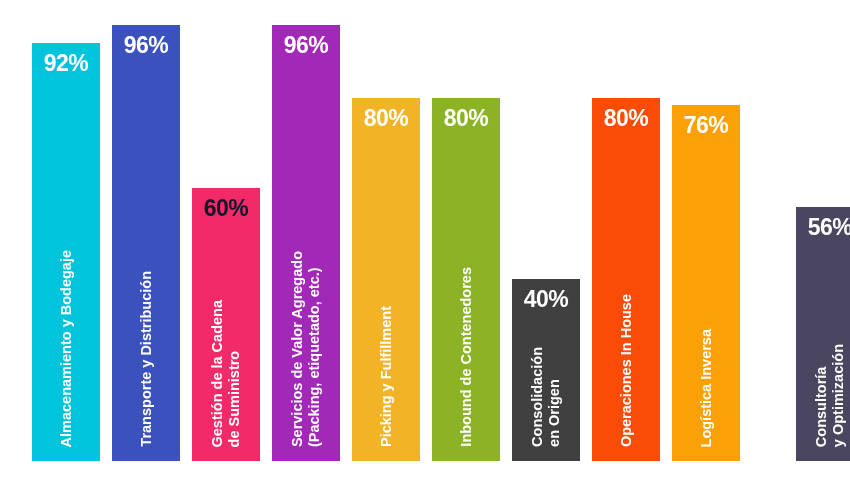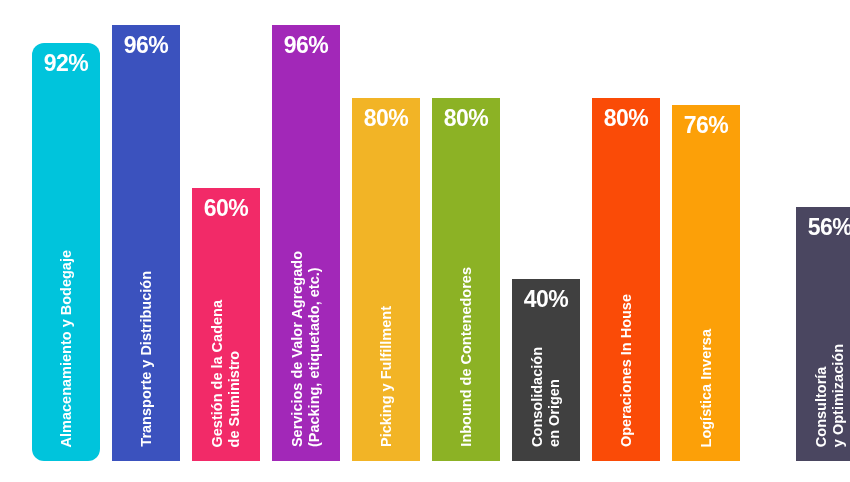--- a/index.html
+++ b/index.html
@@ -76,34 +76,34 @@
     transform: rotate(180deg);
     white-space: pre-line;
     text-align: left;
   }
 </style>
 </head>
 <body>
 
 <div id="chart-root" style="background: rgb(255, 255, 255);">
   <div class="plot-area" id="plot-area">
-      <div class="bar" style="left: 32px; width: 68px; height: 418px; background: rgb(0, 196, 220); border-radius: 12px;">
+      <div class="bar" style="left: 32px; width: 68px; height: 418px; background: rgb(0, 196, 220);">
         <div class="bar-value" style="color: rgb(255, 255, 255);">92%</div>
         <div class="vlabel">
           <span style="color: rgb(255, 255, 255);">Almacenamiento y Bodegaje</span>
         </div>
       </div>
       <div class="bar" style="left: 112px; width: 68px; height: 436px; background: rgb(59, 82, 190);">
         <div class="bar-value" style="color: rgb(255, 255, 255);">96%</div>
         <div class="vlabel">
           <span style="color: rgb(255, 255, 255);">Transporte y Distribución</span>
         </div>
       </div>
       <div class="bar" style="left: 192px; width: 68px; height: 273px; background: rgb(242, 42, 104);">
-        <div class="bar-value" style="color: #ffffff;">60%</div>
+        <div class="bar-value" style="color: #0f172a;">60%</div>
         <div class="vlabel">
           <span style="color: rgb(255, 255, 255);">Gestión de la Cadena
 de Suministro</span>
         </div>
       </div>
       <div class="bar" style="left: 272px; width: 68px; height: 436px; background: rgb(162, 40, 184);">
         <div class="bar-value" style="color: rgb(255, 255, 255);">96%</div>
         <div class="vlabel">
           <span style="color: rgb(255, 255, 255);">Servicios de Valor Agregado
 (Packing, etiquetado, etc.)</span>

